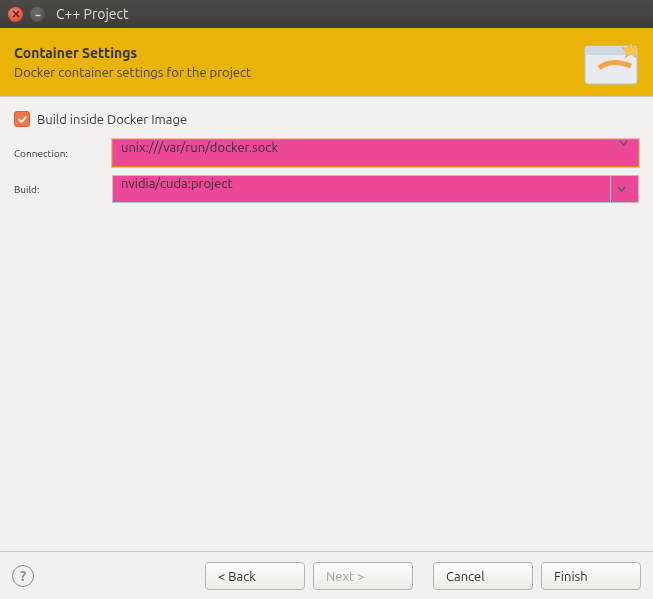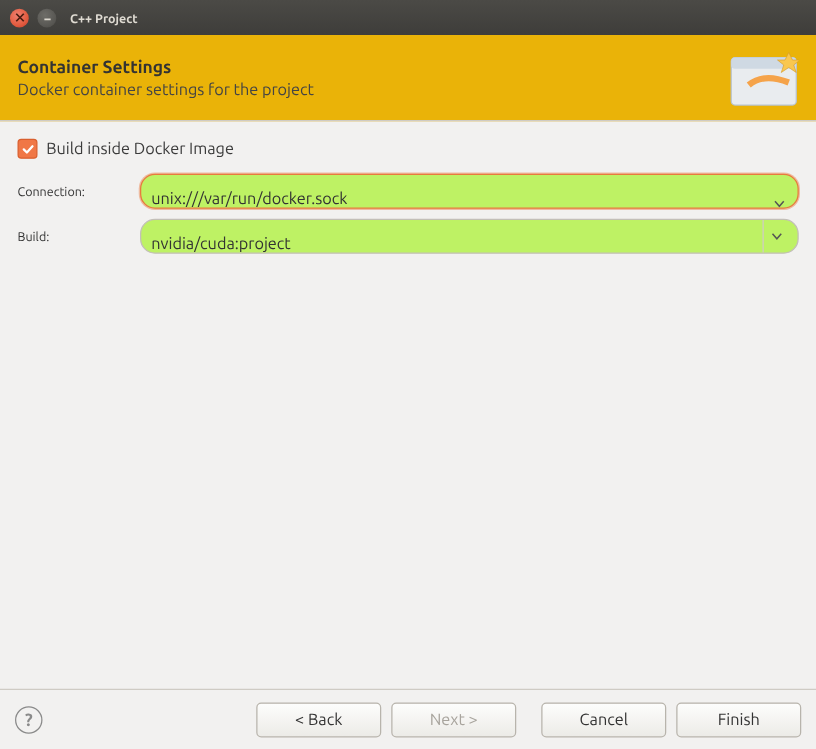--- a/index.html
+++ b/index.html
@@ -26,22 +26,22 @@
   border-radius: 50%;
   display: flex;
   align-items: center;
   justify-content: center;
 }
 .close-btn { background: radial-gradient(circle at 40% 35%, #f08070, #e25b3f 60%, #c0392b); }
 .min-btn { background: radial-gradient(circle at 40% 35%, #6e6d68, #5a5955 60%, #4a4945); }
 .window-btn svg { width: 8px; height: 8px; }
 .titlebar-title {
   color: #dfdbd2;
-  font-weight: bold;
-  font-size: 10px;
+  font-weight: normal;
+  font-size: 14px;
   margin-left: 4px;
 }
 .header {
   background: #eab308;
   border-bottom: 1px solid #cfcbc4;
   padding: 10px 14px 10px 14px;
   display: flex;
   justify-content: space-between;
   align-items: center;
   min-height: 62px;
@@ -89,25 +89,25 @@
 }
 .chk svg { width: 11px; height: 11px; }
 .label {
   width: 90px;
   color: #333;
   font-size: 10px;
 }
 .combo {
   flex: 1;
   height: 28px;
-  background: #bef264;
+  background: #ec4899;
   border: 1px solid #c3bfb8;
-  border-radius: 12px;
-  display: flex;
-  align-items: flex-end;
+  border-radius: 0;
+  display: flex;
+  align-items: flex-start;
   padding: 0 6px 0 8px;
   justify-content: space-between;
   font-size: 13px;
   color: #333;
 }
 .combo.focused {
   border: 1px solid #e87a3d;
   box-shadow: 0 0 0 1px rgba(232,122,61,0.45);
 }
 .combo .arrow {
@@ -151,21 +151,20 @@
 .btn {
   min-width: 100px;
   height: 28px;
   background: linear-gradient(to bottom, #fdfdfc, #ecebe7);
   border: 1px solid #b8b4ac;
   border-radius: 4px;
   font-size: 13px;
   color: #333;
   display: flex;
   align-items: center;
-  justify-content: center;
   padding: 0 12px;
 }
 .btn.disabled {
   color: #a8a49d;
 }
 </style>
 </head>
 <body>
 
 <div class="titlebar">

